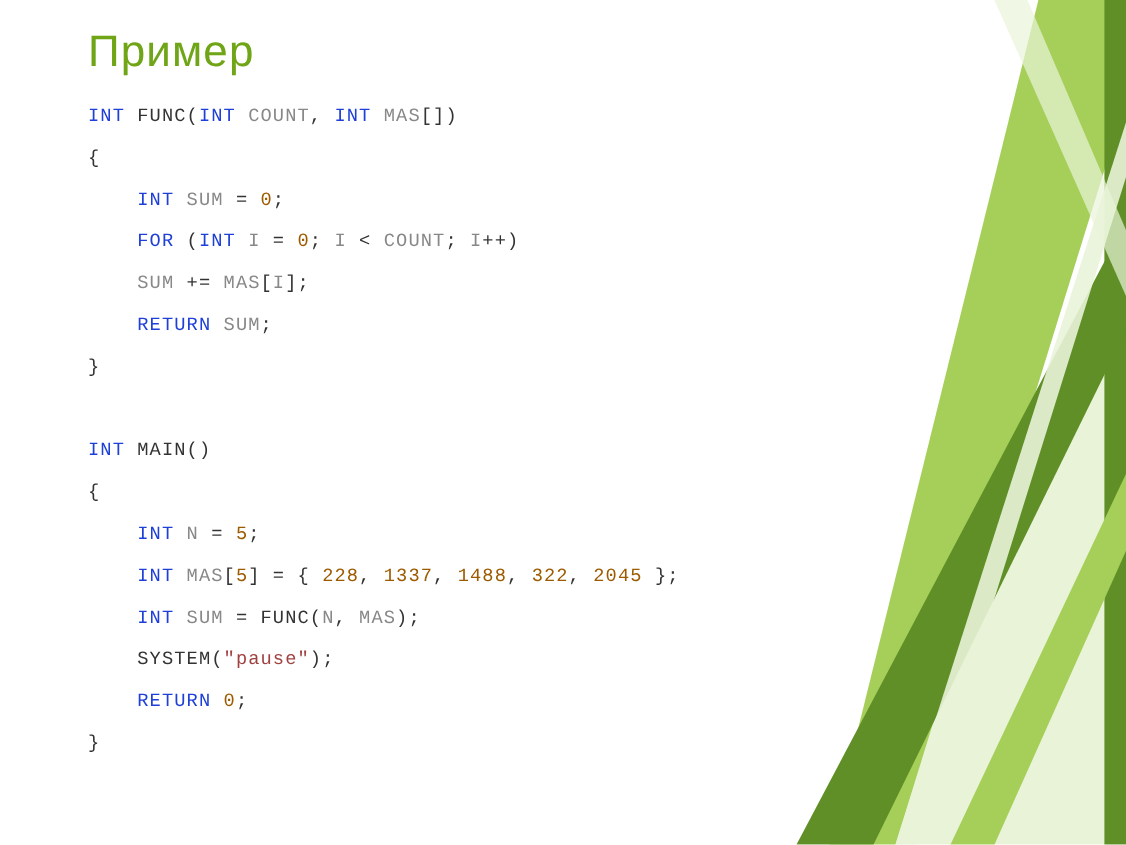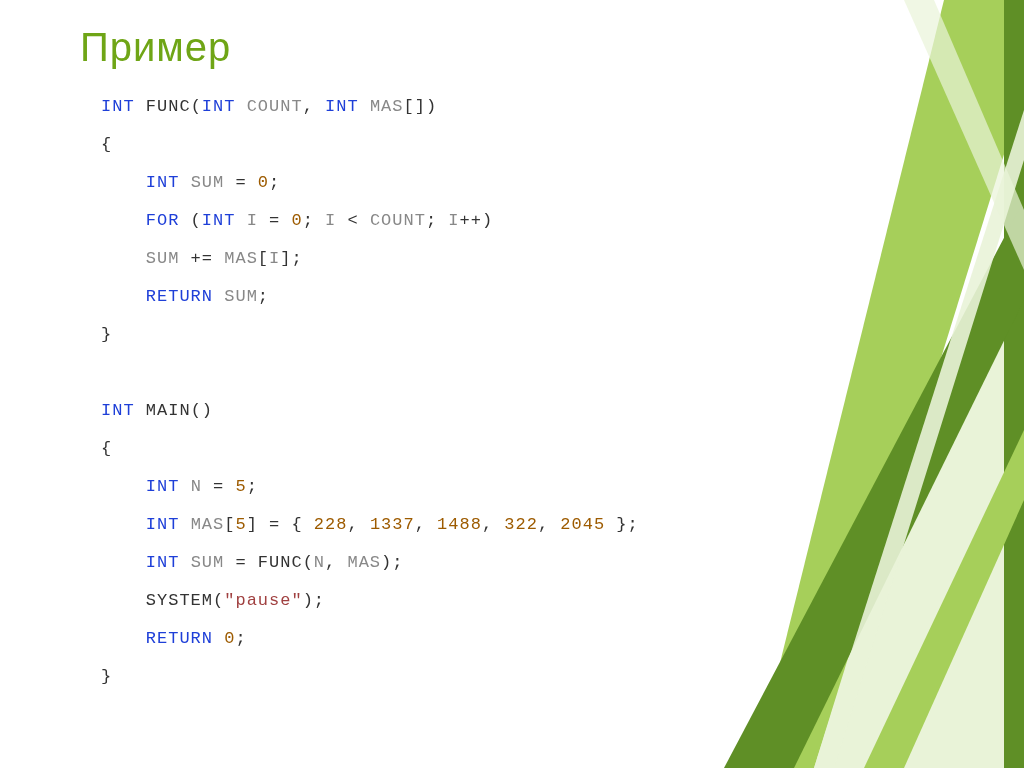--- a/index.html
+++ b/index.html
@@ -28,21 +28,20 @@
   }
   .code {
     position: absolute;
     top: 88px;
     left: 80px;
     font-family: Consolas, "Courier New", monospace;
     font-size: 17px;
     letter-spacing: 1px;
     line-height: 38px;
     white-space: pre;
-    margin-left: 21px;
   }
   .code .kw { color: #1e3fd8; text-transform: uppercase; }
   .code .fn { color: #333333; text-transform: uppercase; }
   .code .id { color: #888888; text-transform: uppercase; }
   .code .pn { color: #333333; }
   .code .nm { color: #9d5b00; }
   .code .st { color: #a04040; }
   
   .deco {
     position: absolute;

